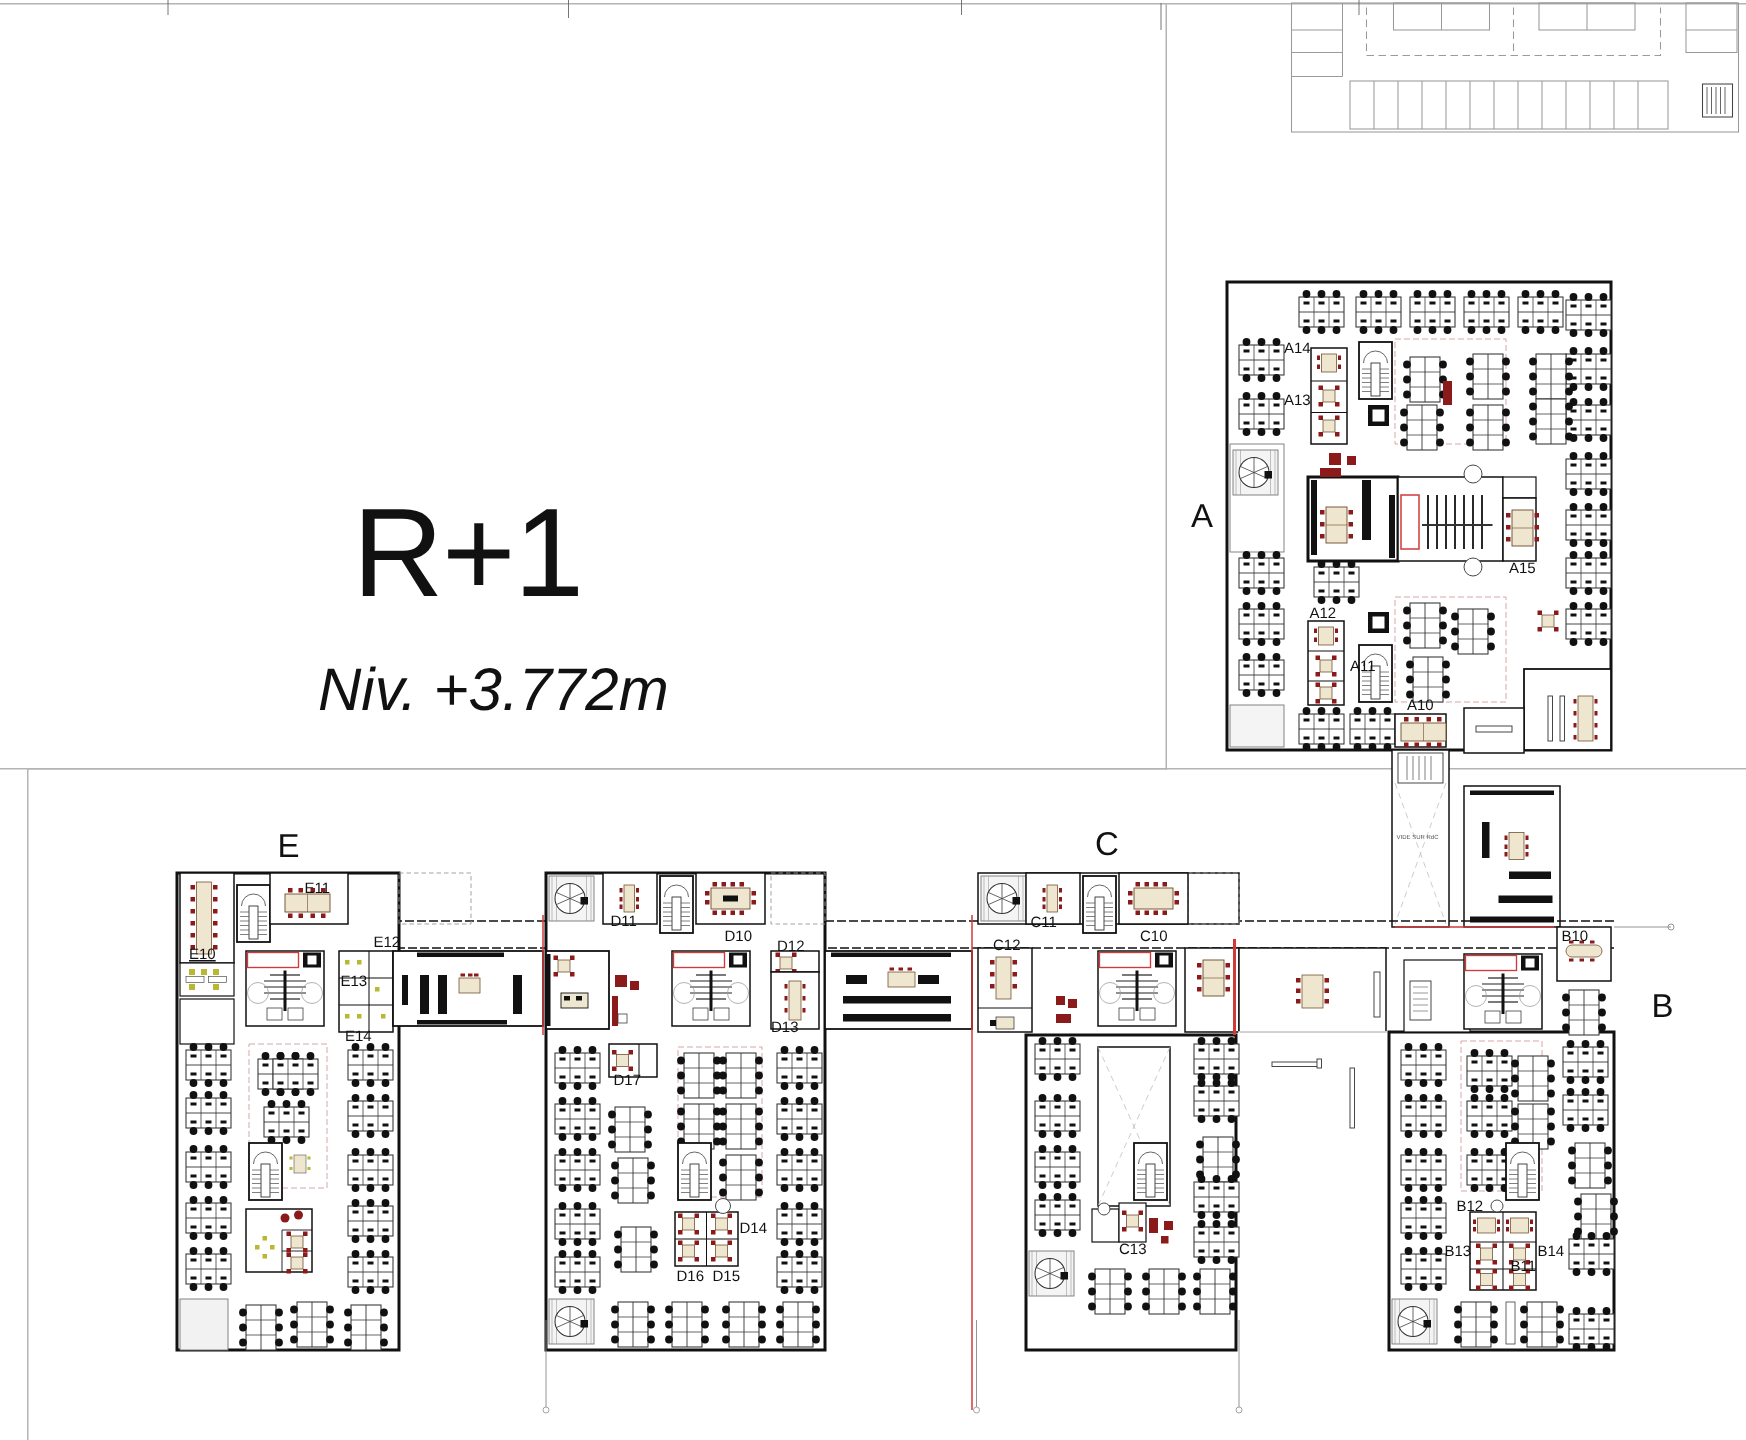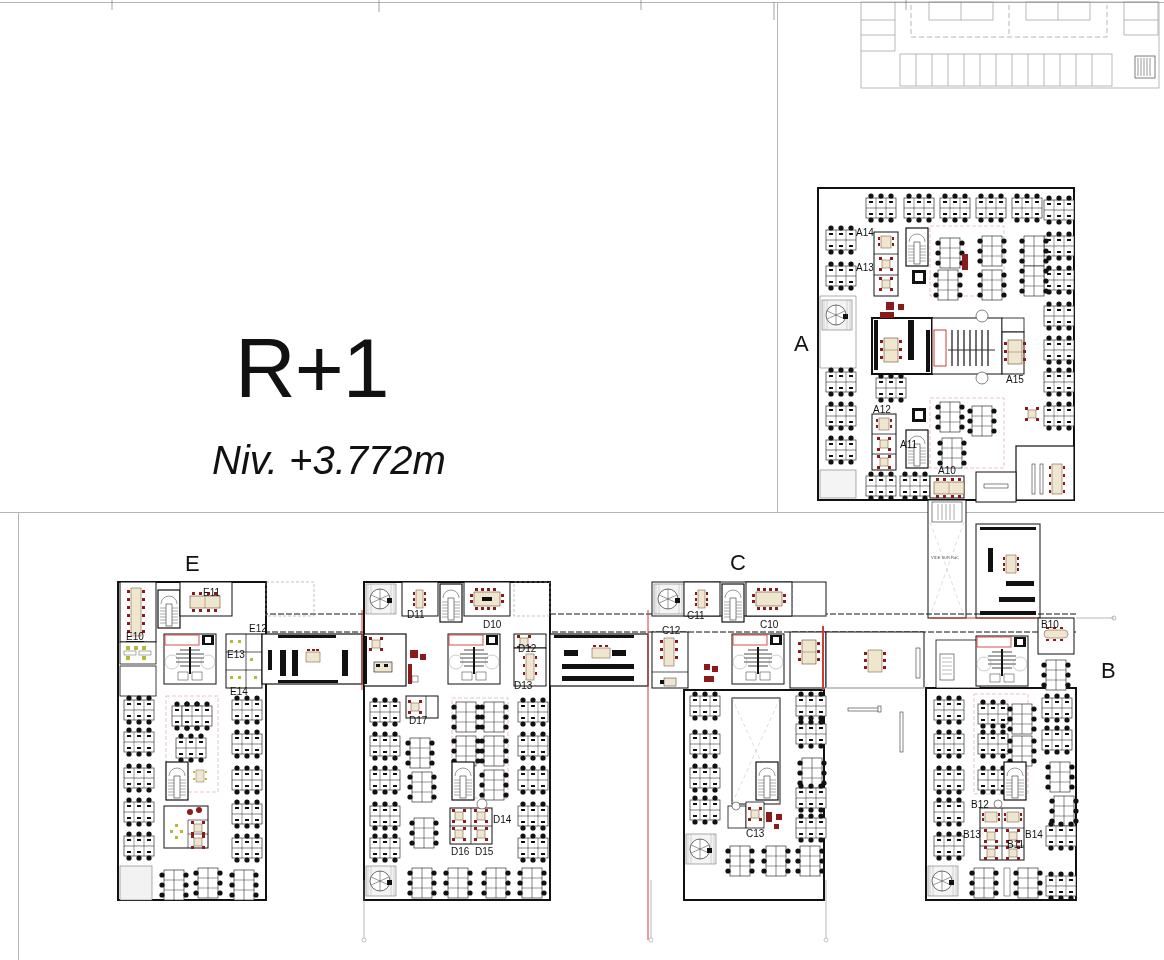--- a/index.html
+++ b/index.html
@@ -1065,21 +1065,21 @@
 <div class="room-label" style="left:938px;top:466px;">A10</div>
 
 <div class="room-label" style="left:203px;top:588px;">E11</div>
 <div class="room-label" style="left:126px;top:632px;text-decoration:underline;">E10</div>
 <div class="room-label" style="left:229px;top:624px;margin-left:20px;">E12</div>
 <div class="room-label" style="left:227px;top:650px;">E13</div>
 <div class="room-label" style="left:230px;top:687px;">E14</div>
 
 <div class="room-label" style="left:407px;top:610px;">D11</div>
 <div class="room-label" style="left:483px;top:620px;">D10</div>
-<div class="room-label" style="left:518px;top:644px;text-align:right;">D12</div>
+<div class="room-label" style="left:518px;top:627px;text-align:right;">D12</div>
 <div class="room-label" style="left:514px;top:681px;">D13</div>
 <div class="room-label" style="left:409px;top:716px;">D17</div>
 <div class="room-label" style="left:493px;top:815px;">D14</div>
 <div class="room-label" style="left:451px;top:847px;">D16</div>
 <div class="room-label" style="left:475px;top:847px;">D15</div>
 
 <div class="room-label" style="left:687px;top:611px;">C11</div>
 <div class="room-label" style="left:760px;top:620px;">C10</div>
 <div class="room-label" style="left:662px;top:626px;">C12</div>
 <div class="room-label" style="left:746px;top:829px;">C13</div>

